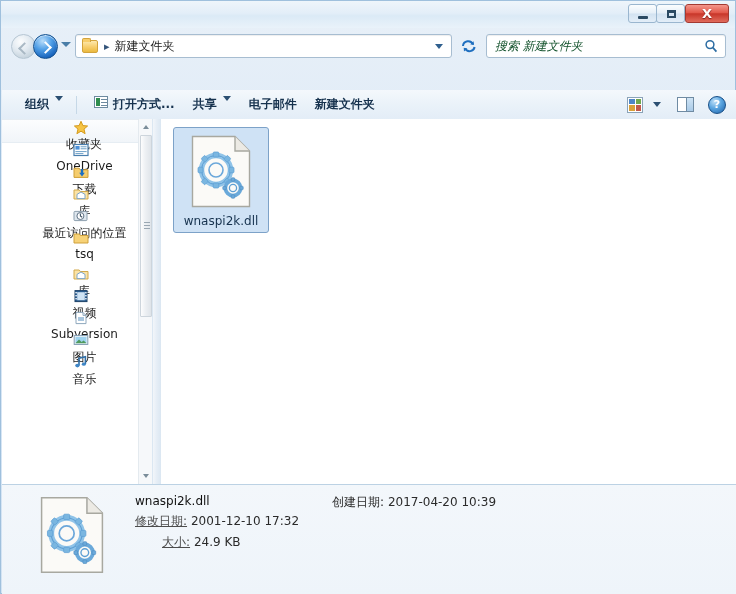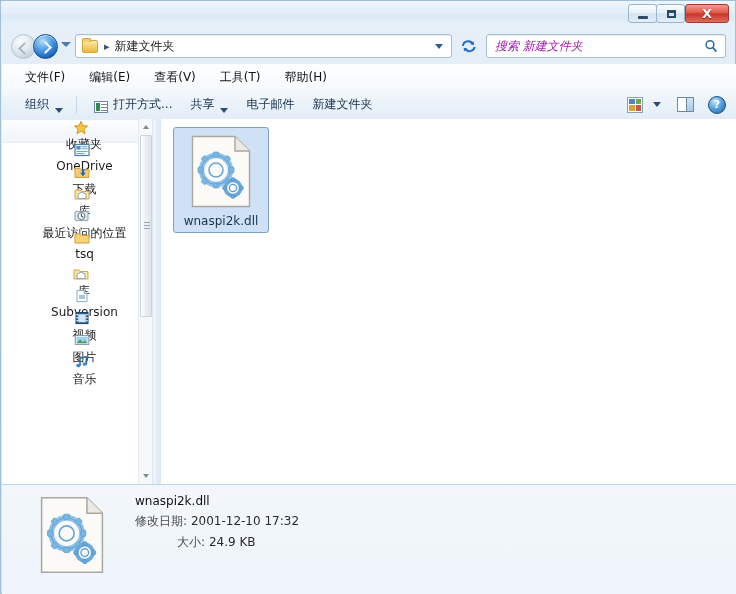--- a/index.html
+++ b/index.html
@@ -107,42 +107,42 @@
     display:flex;align-items:center;justify-content:center;
   }
   .refreshbtn svg{display:block;}
   .searchbox{
     position:absolute;left:485px;top:6px;width:240px;height:24px;
     box-sizing:border-box;background:#fff;border:1px solid #a7bdd1;
     border-radius:3px;display:flex;align-items:center;
     box-shadow:inset 0 1px 1px rgba(0,0,0,.07);
   }
   .searchph{
-    margin-left:8px;font-size:12px;font-style:italic;color:#a21caf;
+    margin-left:8px;font-size:12px;font-style:italic;color:#14532d;
   }
   .searchicon{margin-left:auto;margin-right:7px;display:flex;}
   
   .menubar{
     position:absolute;left:1px;top:63px;width:734px;height:26px;
     background:linear-gradient(180deg,#fdfeff 0%,#f6fafd 100%);
     display:flex;align-items:center;
     border-bottom:1px solid #e3ecf4;
   }
   .menuitem{font-size:12px;color:#131313;padding:3px 9px;margin-left:6px;}
   .menuitem:first-child{margin-left:14px;}
   
   .toolbar{
     position:absolute;left:1px;top:89px;width:734px;height:29px;
     background:linear-gradient(180deg,#f4f8fc 0%,#eaf2f9 50%,#e3edf7 100%);
     border-bottom:1px solid #c5d8e8;
     display:flex;align-items:center;
   }
   .tbitem{
-    font-size:12px;color:#16324e;display:flex;align-items:flex-end;
-    padding:3px 7px;margin-left:4px;white-space:nowrap;
+    font-size:12px;color:#16324e;display:flex;align-items:flex-start;
+    padding:3px 7px;margin-left:4px;white-space:nowrap;font-weight:bold;
   }
   .tbitem:first-child{margin-left:16px;}
   .caret{
     width:0;height:0;margin-left:6px;
     border-left:4px solid transparent;border-right:4px solid transparent;
     border-top:5px solid #2b4f72;
   }
   .tbsep{width:1px;height:18px;background:#c6d8e7;margin:0 6px;}
   .openwith-ico{
     width:14px;height:12px;margin-right:5px;box-sizing:border-box;
@@ -218,21 +218,21 @@
   .sb-grip{
     position:absolute;left:3px;top:50%;margin-top:-4px;width:6px;height:1px;
     background:#9aa7b2;box-shadow:0 3px 0 #9aa7b2,0 6px 0 #9aa7b2;
   }
   
   .navitem{
     height:22px;display:flex;align-items:center;font-size:12px;color:#1b1b1b;
     padding-left:8px;white-space:nowrap;flex-direction:column;
   }
   .navitem.root{padding-left:14px;font-weight:normal;}
-  .navitem.child{padding-left:15px;text-align:center;}
+  .navitem.child{padding-left:15px;}
   .navitem.sel{
     background:linear-gradient(180deg,#fcfdfe 0%,#f1f5f9 100%);
     border-top:1px solid #e6edf3;border-bottom:1px solid #e6edf3;
   }
   .navitem .ico{width:17px;height:16px;margin-right:6px;flex:none;position:relative;}
   .navgap{height:14px;}
   
   .fileitem{
     position:absolute;left:12px;top:8px;width:96px;height:106px;
     box-sizing:border-box;
@@ -245,22 +245,22 @@
   
   .details{
     position:absolute;left:1px;top:483px;width:734px;height:110px;
     background:linear-gradient(180deg,#f3f7fb 0%,#eef4fa 100%);
     border-top:1px solid #bcd2e4;
   }
   .det-ico{position:absolute;left:38px;top:11px;}
   .det-col1{position:absolute;left:133px;top:9px;}
   .det-name{font-size:12px;color:#111;margin-bottom:5px;}
   .det-line{font-size:12px;color:#2b2b2b;margin-bottom:4px;}
-  .det-line .lbl{color:#4c4c4c;}
-  .det-size{margin-left:42px;}
+  .det-line .lbl{color:#4c4c4c;text-decoration:underline;}
+  .det-size{margin-left:27px;}
   .det-col2{position:absolute;left:330px;top:9px;font-size:12px;color:#2b2b2b;}
   .watermark{
     position:absolute;right:7px;bottom:5px;
     font-family:"DejaVu Serif","Liberation Serif",serif;
     font-size:38px;color:#e8251e;letter-spacing:1px;
     text-shadow:0 0 1px rgba(232,37,30,.5);
   }
   .dllicon{position:relative;}
 </style>
 </head>
@@ -303,27 +303,20 @@
       <span class="searchph">搜索 新建文件夹</span>
       <span class="searchicon">
         <svg width="14" height="14" viewBox="0 0 14 14">
           <circle cx="6" cy="5.6" r="3.9" fill="none" stroke="#2d6da3" stroke-width="1.5"></circle>
           <line x1="8.8" y1="8.5" x2="12.4" y2="12.6" stroke="#2d6da3" stroke-width="1.8"></line>
         </svg>
       </span>
     </div>
   </div>
 
-  <div class="menubar">
-    <div class="menuitem">文件(F)</div>
-    <div class="menuitem">编辑(E)</div>
-    <div class="menuitem">查看(V)</div>
-    <div class="menuitem">工具(T)</div>
-    <div class="menuitem">帮助(H)</div>
-  </div>
 
   <div class="toolbar">
     <div class="tbitem">
       <span>组织</span>
       <span class="caret"></span>
     </div>
     <div class="tbsep"></div>
     <div class="tbitem">
       <span class="openwith-ico"></span>
       <span>打开方式...</span>
@@ -432,42 +425,42 @@
             <path d="M1 3 h5.2 l1.2 1.5 H15 V12 H1 Z" fill="#fbe3a6" stroke="#d2a94a" stroke-width="1"></path>
             <path d="M4 11.6 V7.4 L8 5 l4 2.4 v4.2 Z" fill="#ffffff" stroke="#7fa6c8" stroke-width="1"></path>
           </svg>
         </span>
         <span>库</span>
       </div>
 
       <div class="navitem child">
         <span class="ico">
           <svg width="16" height="14" viewBox="0 0 16 14">
-            <path d="M3 1.4 h7 l3 3 V12.6 H3 Z" fill="#ffffff" stroke="#8fa8bd" stroke-width="1"></path>
-            <path d="M10 1.4 V4.4 H13" fill="none" stroke="#8fa8bd" stroke-width="1"></path>
-            <rect x="5" y="6" width="6" height="4" fill="#a9c6de"></rect>
-          </svg>
-        </span>
-        <span>Subversion</span>
-      </div>
-
-      <div class="navitem child">
-        <span class="ico">
-          <svg width="16" height="14" viewBox="0 0 16 14">
             <rect x="2" y="1.6" width="12" height="11" fill="#2c5f92" stroke="#1d4268" stroke-width="1"></rect>
             <rect x="4.2" y="3.2" width="7.6" height="8" fill="#cfe3f4"></rect>
             <rect x="2.4" y="3" width="1.4" height="1.4" fill="#fff"></rect>
             <rect x="2.4" y="6" width="1.4" height="1.4" fill="#fff"></rect>
             <rect x="2.4" y="9" width="1.4" height="1.4" fill="#fff"></rect>
             <rect x="12.2" y="3" width="1.4" height="1.4" fill="#fff"></rect>
             <rect x="12.2" y="6" width="1.4" height="1.4" fill="#fff"></rect>
             <rect x="12.2" y="9" width="1.4" height="1.4" fill="#fff"></rect>
           </svg>
         </span>
         <span>视频</span>
+      </div>
+
+      <div class="navitem child">
+        <span class="ico">
+          <svg width="16" height="14" viewBox="0 0 16 14">
+            <path d="M3 1.4 h7 l3 3 V12.6 H3 Z" fill="#ffffff" stroke="#8fa8bd" stroke-width="1"></path>
+            <path d="M10 1.4 V4.4 H13" fill="none" stroke="#8fa8bd" stroke-width="1"></path>
+            <rect x="5" y="6" width="6" height="4" fill="#a9c6de"></rect>
+          </svg>
+        </span>
+        <span>Subversion</span>
       </div>
 
       <div class="navitem child">
         <span class="ico">
           <svg width="16" height="14" viewBox="0 0 16 14">
             <rect x="1.2" y="2.6" width="13.6" height="8.8" fill="#ffffff" stroke="#7e99b0" stroke-width="1"></rect>
             <rect x="2.4" y="3.8" width="11.2" height="6.4" fill="#9fd3ef"></rect>
             <path d="M2.4 10.2 L6 6.4 L8.6 9 L10.6 7.4 L13.6 10.2 Z" fill="#4f9a5e"></path>
           </svg>
         </span>
@@ -573,16 +566,20 @@
       <div class="det-line">
         <span class="lbl">修改日期:</span>
         <span>2001-12-10 17:32</span>
       </div>
       <div class="det-line det-size">
         <span class="lbl">大小:</span>
         <span>24.9 KB</span>
       </div>
     </div>
 
+    <div class="det-col2">
+      <span class="lbl">创建日期:</span>
+      <span>2017-04-20 10:39</span>
+    </div>
 
   </div>
 
 </div>
 
 </body></html>

